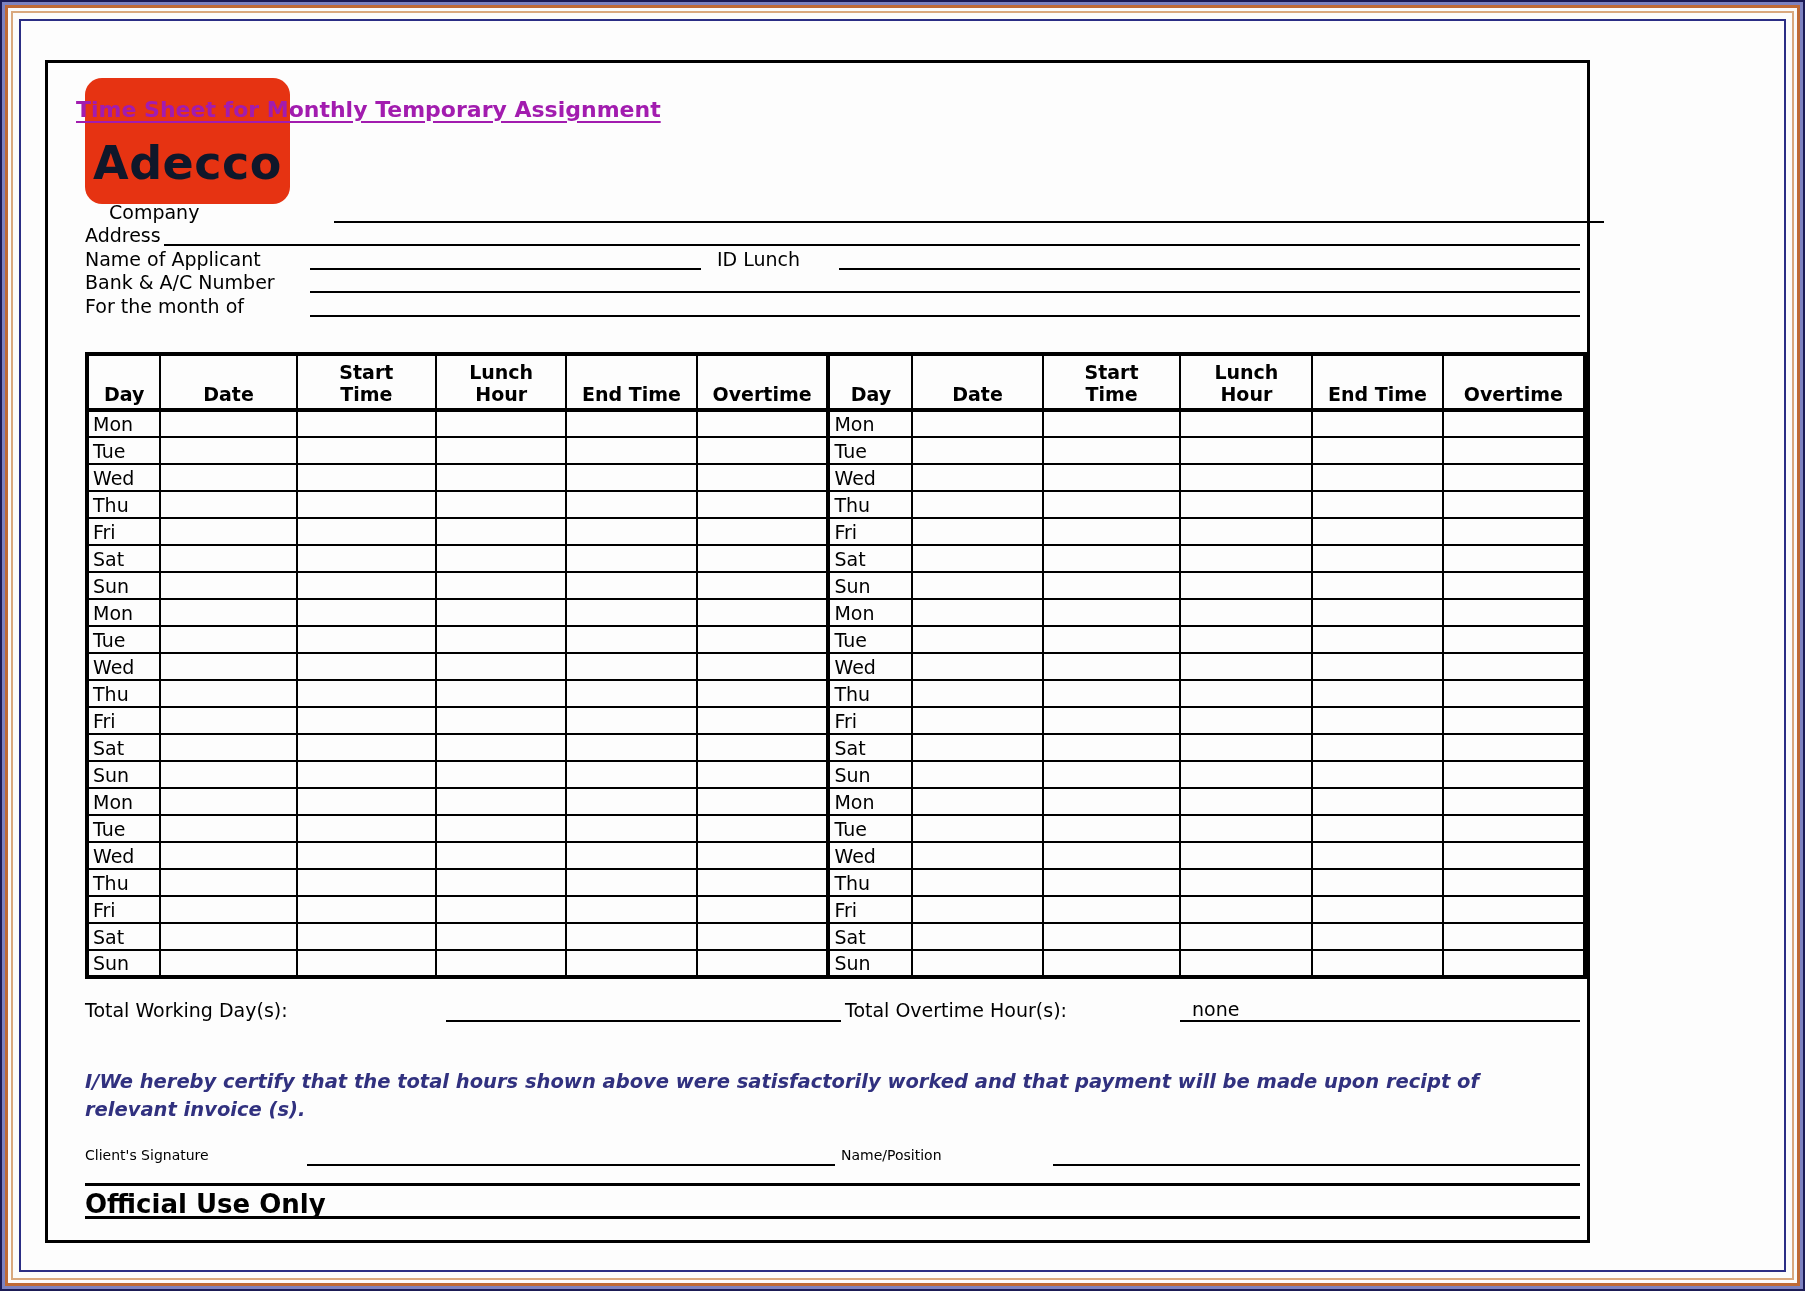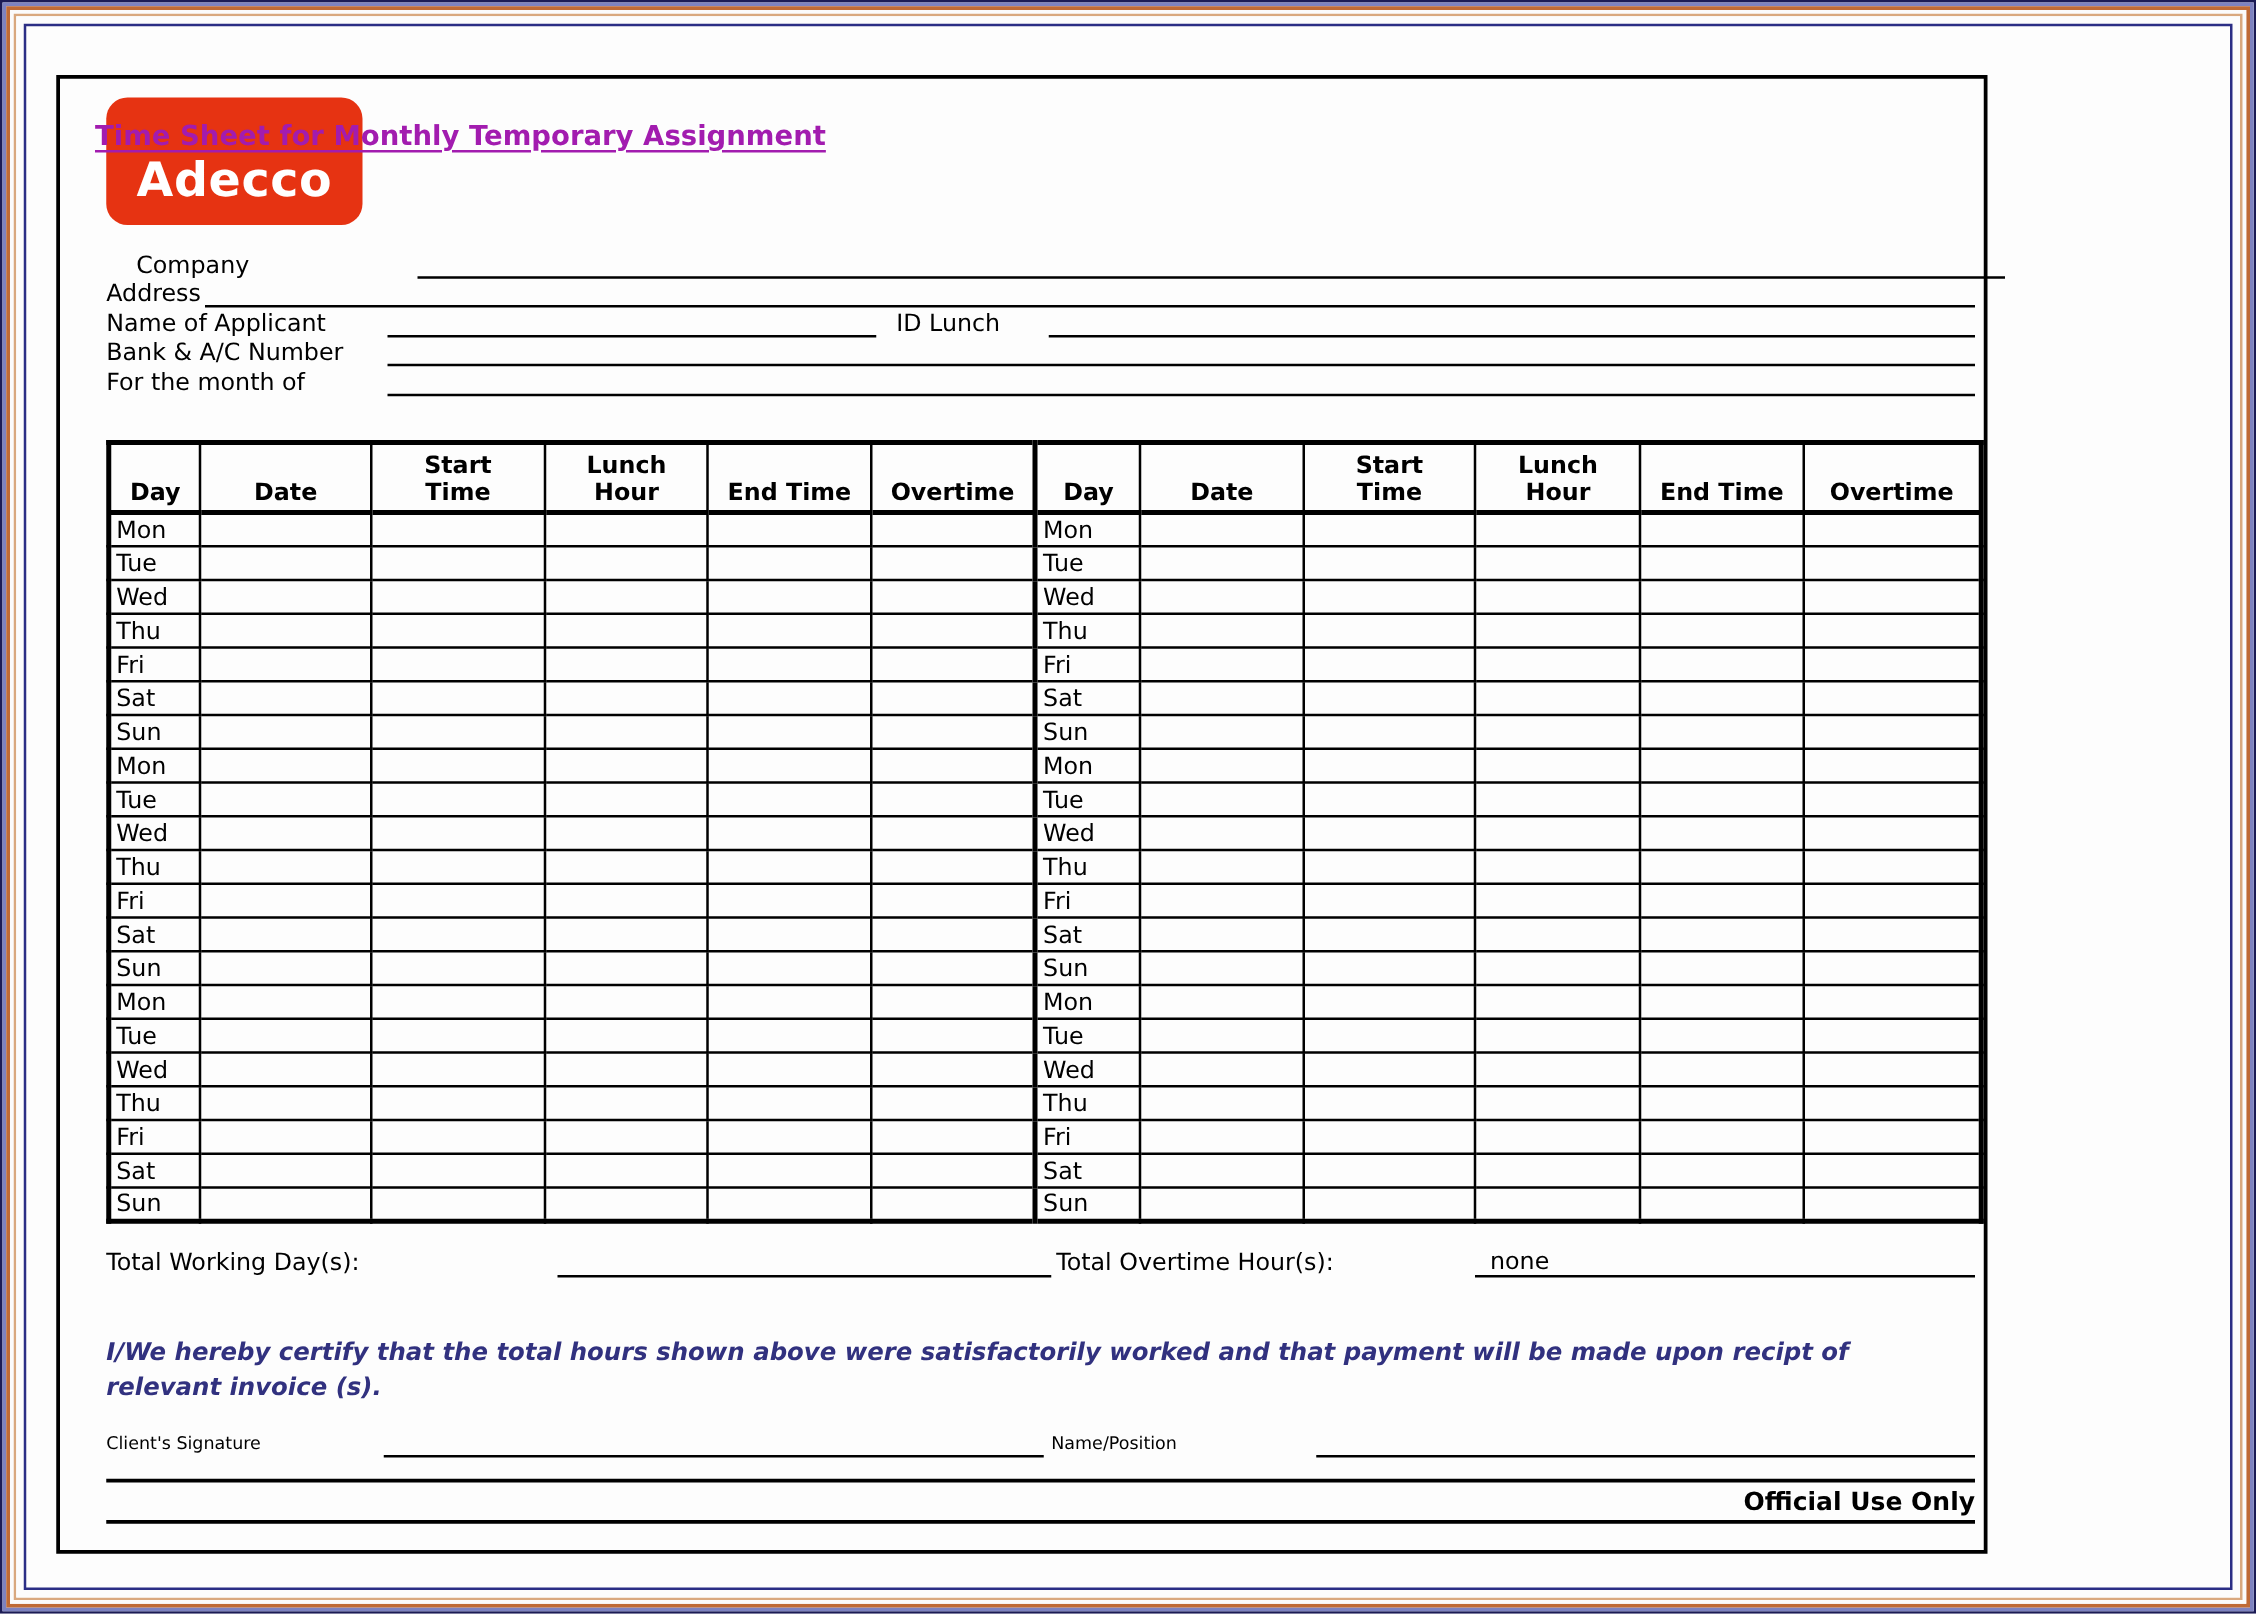--- a/index.html
+++ b/index.html
@@ -19,23 +19,23 @@
 
   
   .form-box {
     position:absolute; left:24px; top:39px;
     width:1545px; height:1183px;
     border:3px solid #000; background:#fdfdfd;
   }
   .content { position:relative; width:100%; height:100%; }
 
   .logo {
-    position:absolute; left:37px; top:15px; width:205px; height:102px;
+    position:absolute; left:37px; top:15px; width:205px; height:126px;
     background:#e63312; border-radius:17px;
-    color:#ffffff; font-weight:bold; font-size:38px; letter-spacing:0.5px;
+    color:#0f172a; font-weight:bold; font-size:46px; letter-spacing:0.5px;
     display:flex; align-items:flex-end; justify-content:center;
     padding-bottom:14px;
   }
   .title {
     position:absolute; top:34px; left:0; width:100%;
     text-align:left; font-size:22px; font-weight:bold; color:#a21caf;
     text-decoration:underline; text-underline-offset:4px; text-decoration-thickness:2px;margin-left:28px;
   }
 
   
@@ -98,21 +98,21 @@
   .sig .lbl1 { flex:none; width:222px; line-height:22px; }
   .sig .line1 { flex:none; width:528px; }
   .sig .lbl2 { flex:none; width:150px; margin-left:6px; line-height:22px; }
   .sig .line2 { margin-left:62px; }
 
   .hline { position:absolute; left:37px; width:1495px; border-top:3px solid #000; }
   .hline1 { top:1120px; }
   .hline2 { top:1153px; }
   .official {
     position:absolute; left:37px; top:1126px; width:1495px;
-    text-align:right; font-size:20px; font-weight:bold; color:#000;
+    text-align:left; font-size:26px; font-weight:bold; color:#000;
   }
 </style>
 </head>
 <body>
 
 <div class="f1">
  <div class="f2">
   <div class="f3">
    <div class="f4">
     <div class="f5">

